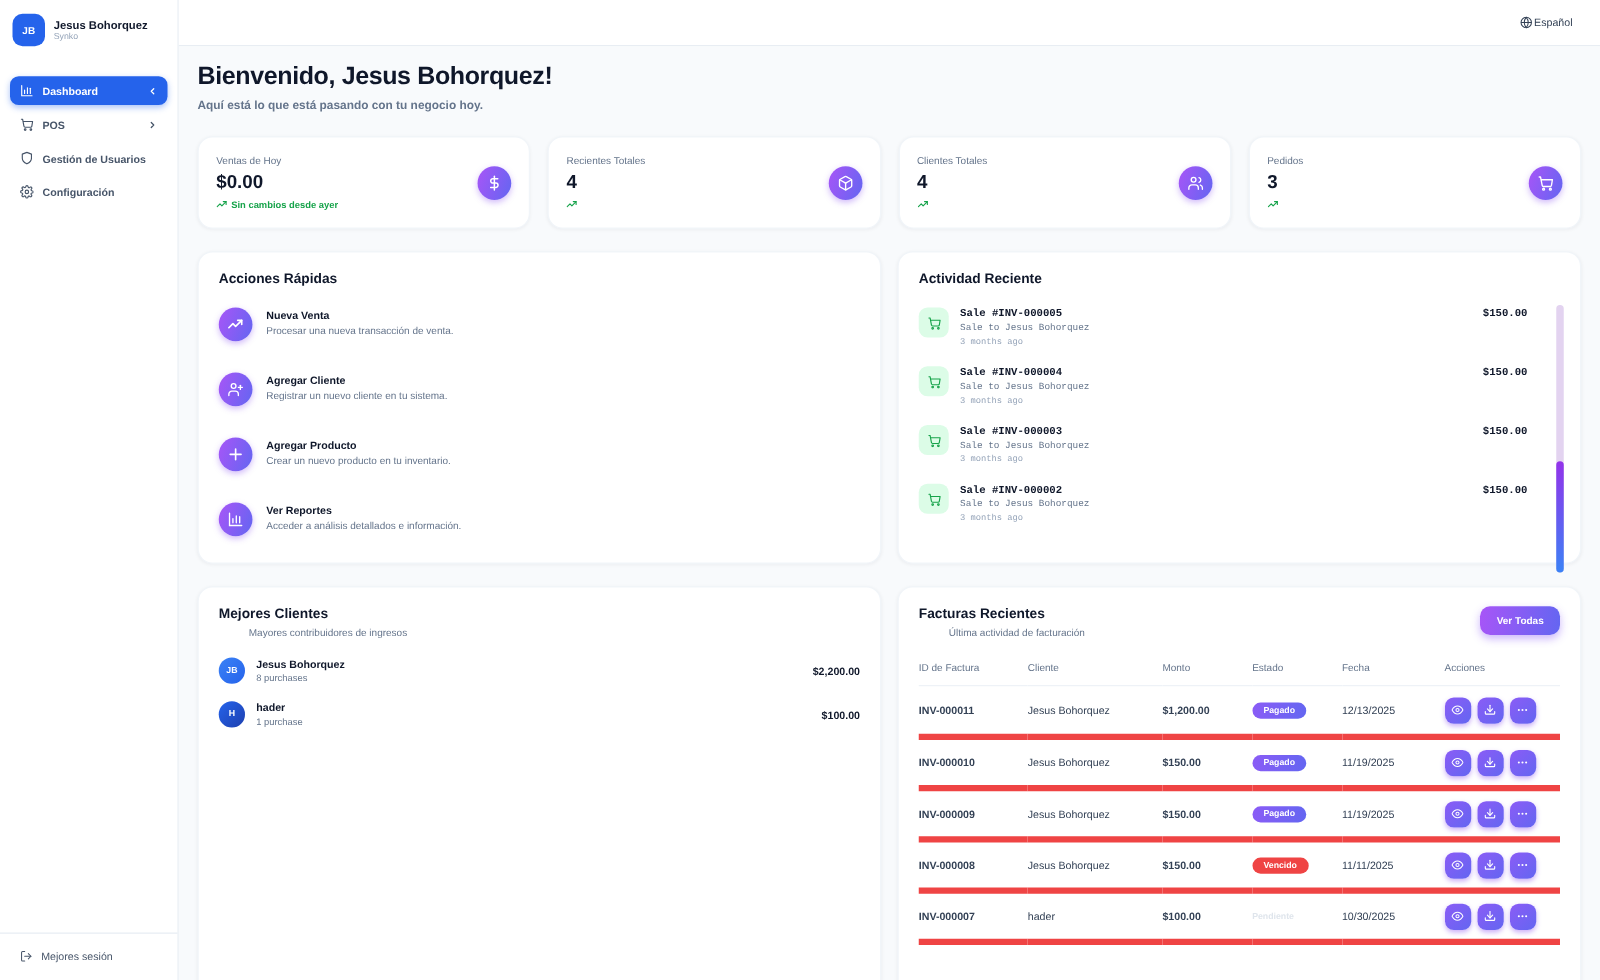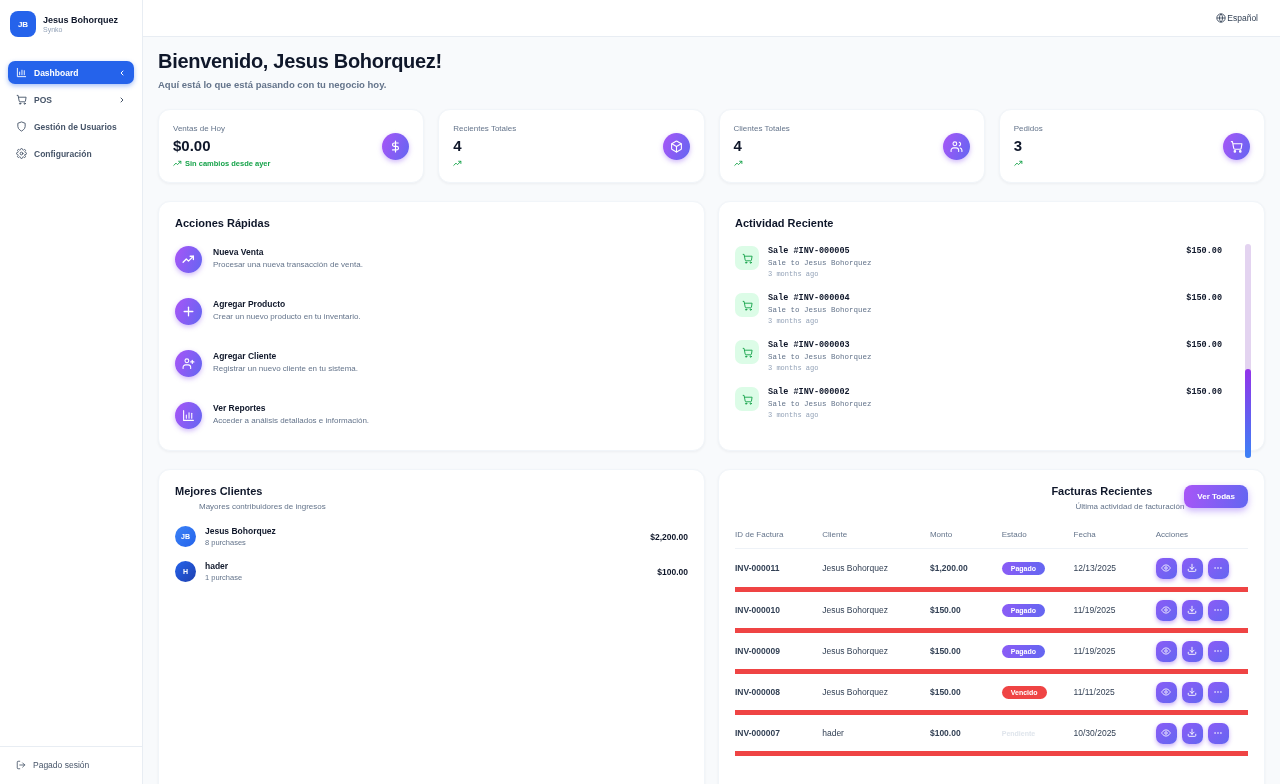--- a/index.html
+++ b/index.html
@@ -82,21 +82,21 @@
   .cust-list { margin-top:15px; }
   .cust-item { display:flex; align-items:center; gap:9px; margin-bottom:14px; }
   .avatar-circle { width:21px; height:21px; border-radius:50%; color:#fff; font-size:7px; font-weight:bold;
     display:flex; align-items:center; justify-content:center; flex-shrink:0; }
   .avatar-circle.c1 { background:linear-gradient(135deg,#3b82f6,#2563eb); }
   .avatar-circle.c2 { background:linear-gradient(135deg,#2563eb,#1e40af); }
   .cust-text b { display:block; font-size:8.5px; color:#0f172a; }
   .cust-text span { display:block; font-size:7.5px; color:#64748b; margin-top:2px; }
   .cust-amount { margin-left:auto; font-size:8.5px; font-weight:bold; color:#0f172a; }
 
-  .inv-head { display:flex; align-items:flex-start; justify-content:flex-end; }
+  .inv-head { display:flex; align-items:flex-start; justify-content:space-between; }
   .view-all-btn { border:none; cursor:pointer; color:#fff; font-weight:bold; font-size:8px;
     font-family:inherit; padding:7px 13px; border-radius:8px;
     background:linear-gradient(100deg,#a855f7,#6366f1); box-shadow:0 3px 7px rgba(139,92,246,.45); }
   table.inv { width:100%; border-collapse:collapse; margin-top:12px; }
   table.inv th { font-size:8px; font-weight:normal; color:#64748b; text-align:left;
     padding:7px 0 9px; border-bottom:1px solid #eef2f7; }
   table.inv td { font-size:8.5px; color:#334155; padding:0; height:41px; border-bottom:5px solid #ef4444; }
   td.inv-id { font-weight:bold; color:#1e293b; }
   td.inv-amount { font-weight:bold; color:#0f172a; }
   td.inv-date { color:#94a3b8; font-size:8px; }
@@ -245,21 +245,21 @@
       </div>
     </nav>
 
     <div class="sidebar-footer">
       <div class="logout">
         <span style="display:flex">
           <svg viewBox="0 0 24 24">
               <use href="#i-logout"></use>
             </svg>
           </span>
-        <span>Pagado sesión</span>
+        <span>Mejores sesión</span>
       </div>
     </div>
   </aside>
 
   <div class="main">
 
     <div class="topbar">
       <div class="lang">
         <span style="display:flex">
           <svg viewBox="0 0 24 24">
@@ -367,37 +367,37 @@
                   </svg>
                 </div>
               <div class="qa-text">
                 <b>Nueva Venta</b>
                 <span>Procesar una nueva transacción de venta.</span>
               </div>
             </div>
             <div class="qa-item">
               <div class="grad-circle">
                 <svg viewBox="0 0 24 24">
+                    <use href="#i-userplus"></use>
+                  </svg>
+                </div>
+              <div class="qa-text">
+                <b>Agregar Cliente</b>
+                <span>Registrar un nuevo cliente en tu sistema.</span>
+              </div>
+            </div>
+            <div class="qa-item">
+              <div class="grad-circle">
+                <svg viewBox="0 0 24 24">
                     <use href="#i-plus"></use>
                   </svg>
                 </div>
               <div class="qa-text">
                 <b>Agregar Producto</b>
                 <span>Crear un nuevo producto en tu inventario.</span>
-              </div>
-            </div>
-            <div class="qa-item">
-              <div class="grad-circle">
-                <svg viewBox="0 0 24 24">
-                    <use href="#i-userplus"></use>
-                  </svg>
-                </div>
-              <div class="qa-text">
-                <b>Agregar Cliente</b>
-                <span>Registrar un nuevo cliente en tu sistema.</span>
               </div>
             </div>
             <div class="qa-item" style="margin-bottom:6px">
               <div class="grad-circle">
                 <svg viewBox="0 0 24 24">
                     <use href="#i-barchart"></use>
                   </svg>
                 </div>
               <div class="qa-text">
                 <b>Ver Reportes</b>

